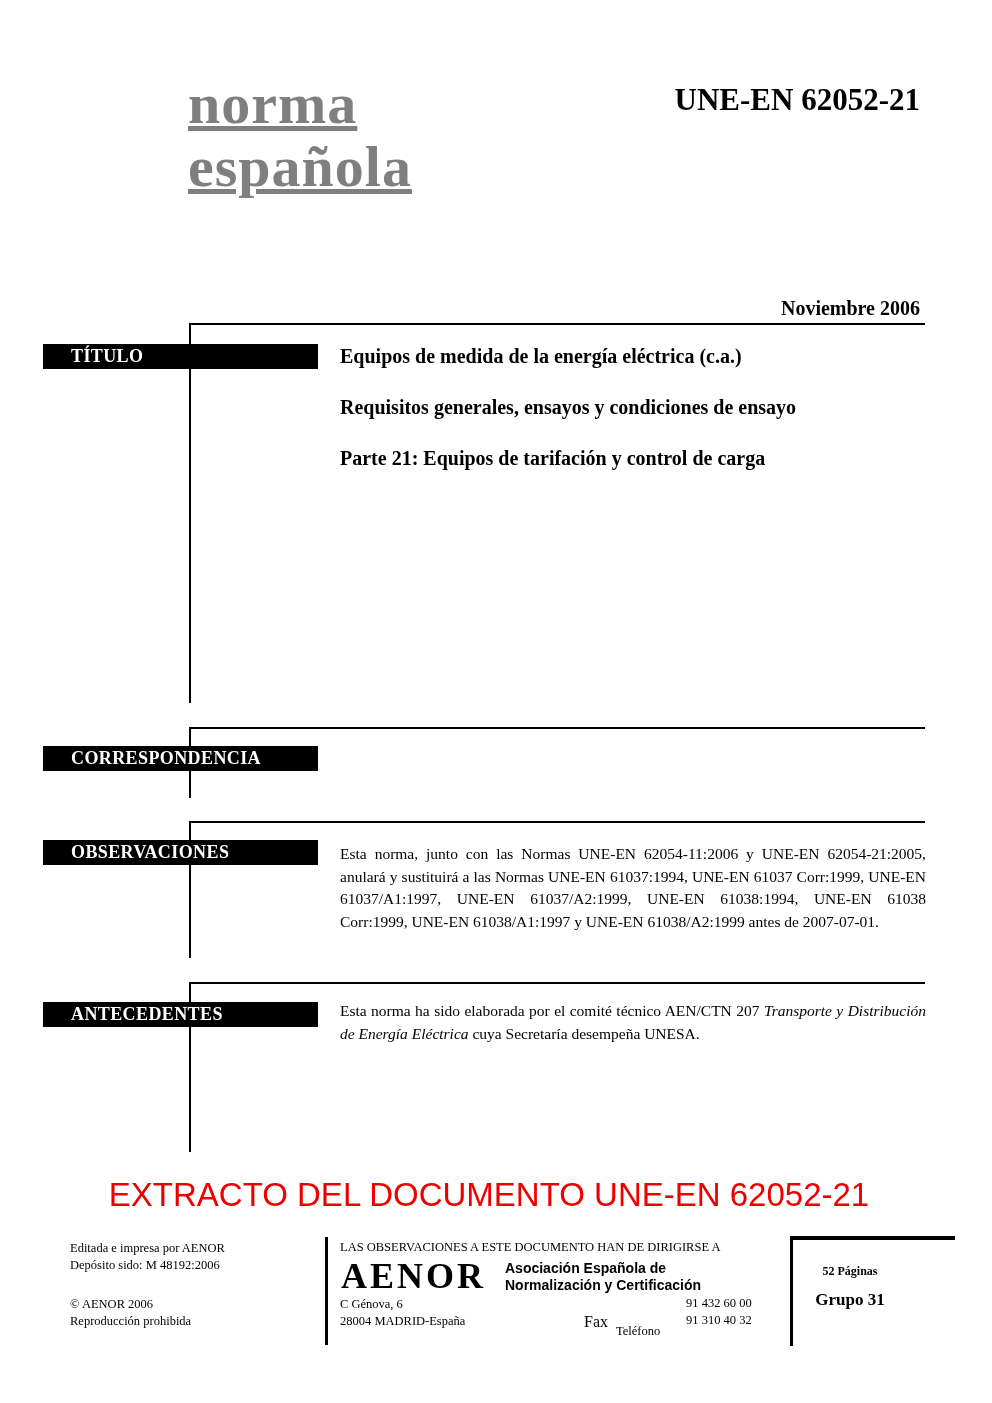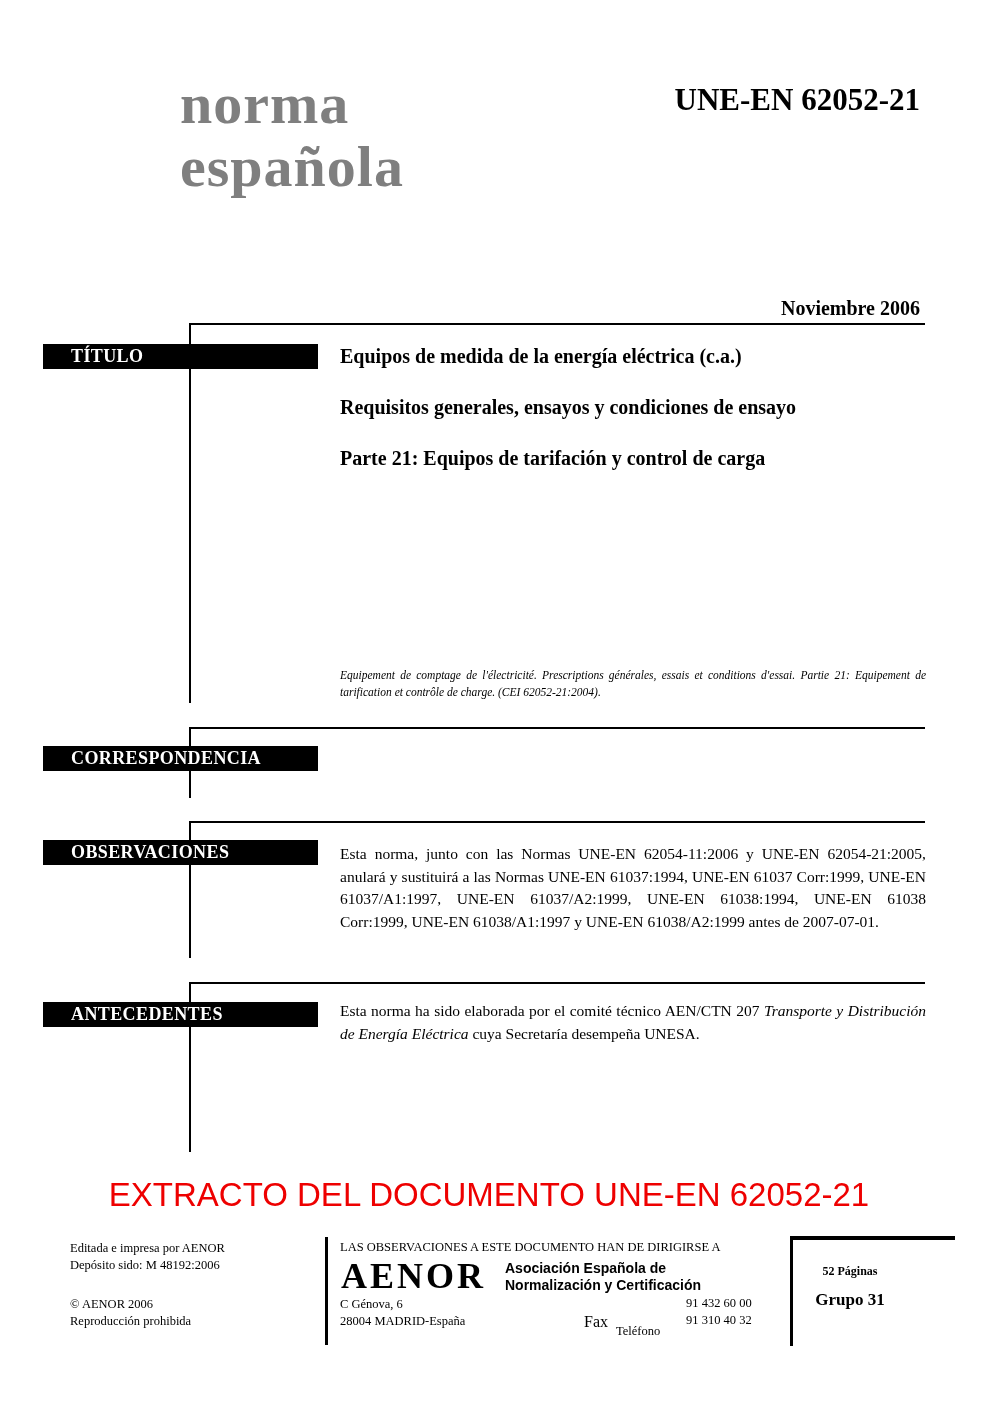--- a/index.html
+++ b/index.html
@@ -10,25 +10,26 @@
   .page{
     position:relative;
     width:992px;height:1403px;
     background:#ffffff;
     font-family:"Liberation Serif",serif;
     color:#000;
     overflow:hidden;
   }
   
   .logo{
-    position:absolute;left:180px;top:72px;
+    position:absolute;left:188px;top:72px;
     font-family:"Liberation Serif",serif;
     font-weight:bold;font-size:58px;line-height:63px;
     color:var(--logo-gray);
     letter-spacing:1px;
+    text-decoration:underline;
   }
   .doc-code{
     position:absolute;right:72px;top:82px;
     font-weight:bold;font-size:31px;
     font-family:"Liberation Serif",serif;
   }
   .date{
     position:absolute;right:72px;top:297px;
     font-weight:bold;font-size:20px;
   }
@@ -138,21 +139,20 @@
   <div class="date">Noviembre 2006</div>
 
   <div class="hrule rule-titulo"></div>
   <div class="vrule vline-titulo"></div>
   <div class="black-bar bar-titulo">TÍTULO</div>
 
   <div class="title-line t1">Equipos de medida de la energía eléctrica (c.a.)</div>
   <div class="title-line t2">Requisitos generales, ensayos y condiciones de ensayo</div>
   <div class="title-line t3">Parte 21: Equipos de tarifación y control de carga</div>
 
-  <div class="abstract abs-fr">Equipement de comptage de l'électricité. Prescriptions générales, essais et conditions d'essai. Partie 21: Equipement de tarification et contrôle de charge. (CEI 62052-21:2004).</div>
 
   <div class="hrule rule-corr"></div>
   <div class="vrule vline-corr"></div>
   <div class="black-bar bar-corr">CORRESPONDENCIA</div>
 
   <div class="hrule rule-obs"></div>
   <div class="vrule vline-obs"></div>
   <div class="black-bar bar-obs">OBSERVACIONES</div>
   <div class="section-text txt-obs">Esta norma, junto con las Normas UNE-EN 62054-11:2006 y UNE-EN 62054-21:2005, anulará y sustituirá a las Normas UNE-EN 61037:1994, UNE-EN 61037 Corr:1999, UNE-EN 61037/A1:1997, UNE-EN 61037/A2:1999, UNE-EN 61038:1994, UNE-EN 61038 Corr:1999, UNE-EN 61038/A1:1997 y UNE-EN 61038/A2:1999 antes de 2007-07-01.</div>
 

